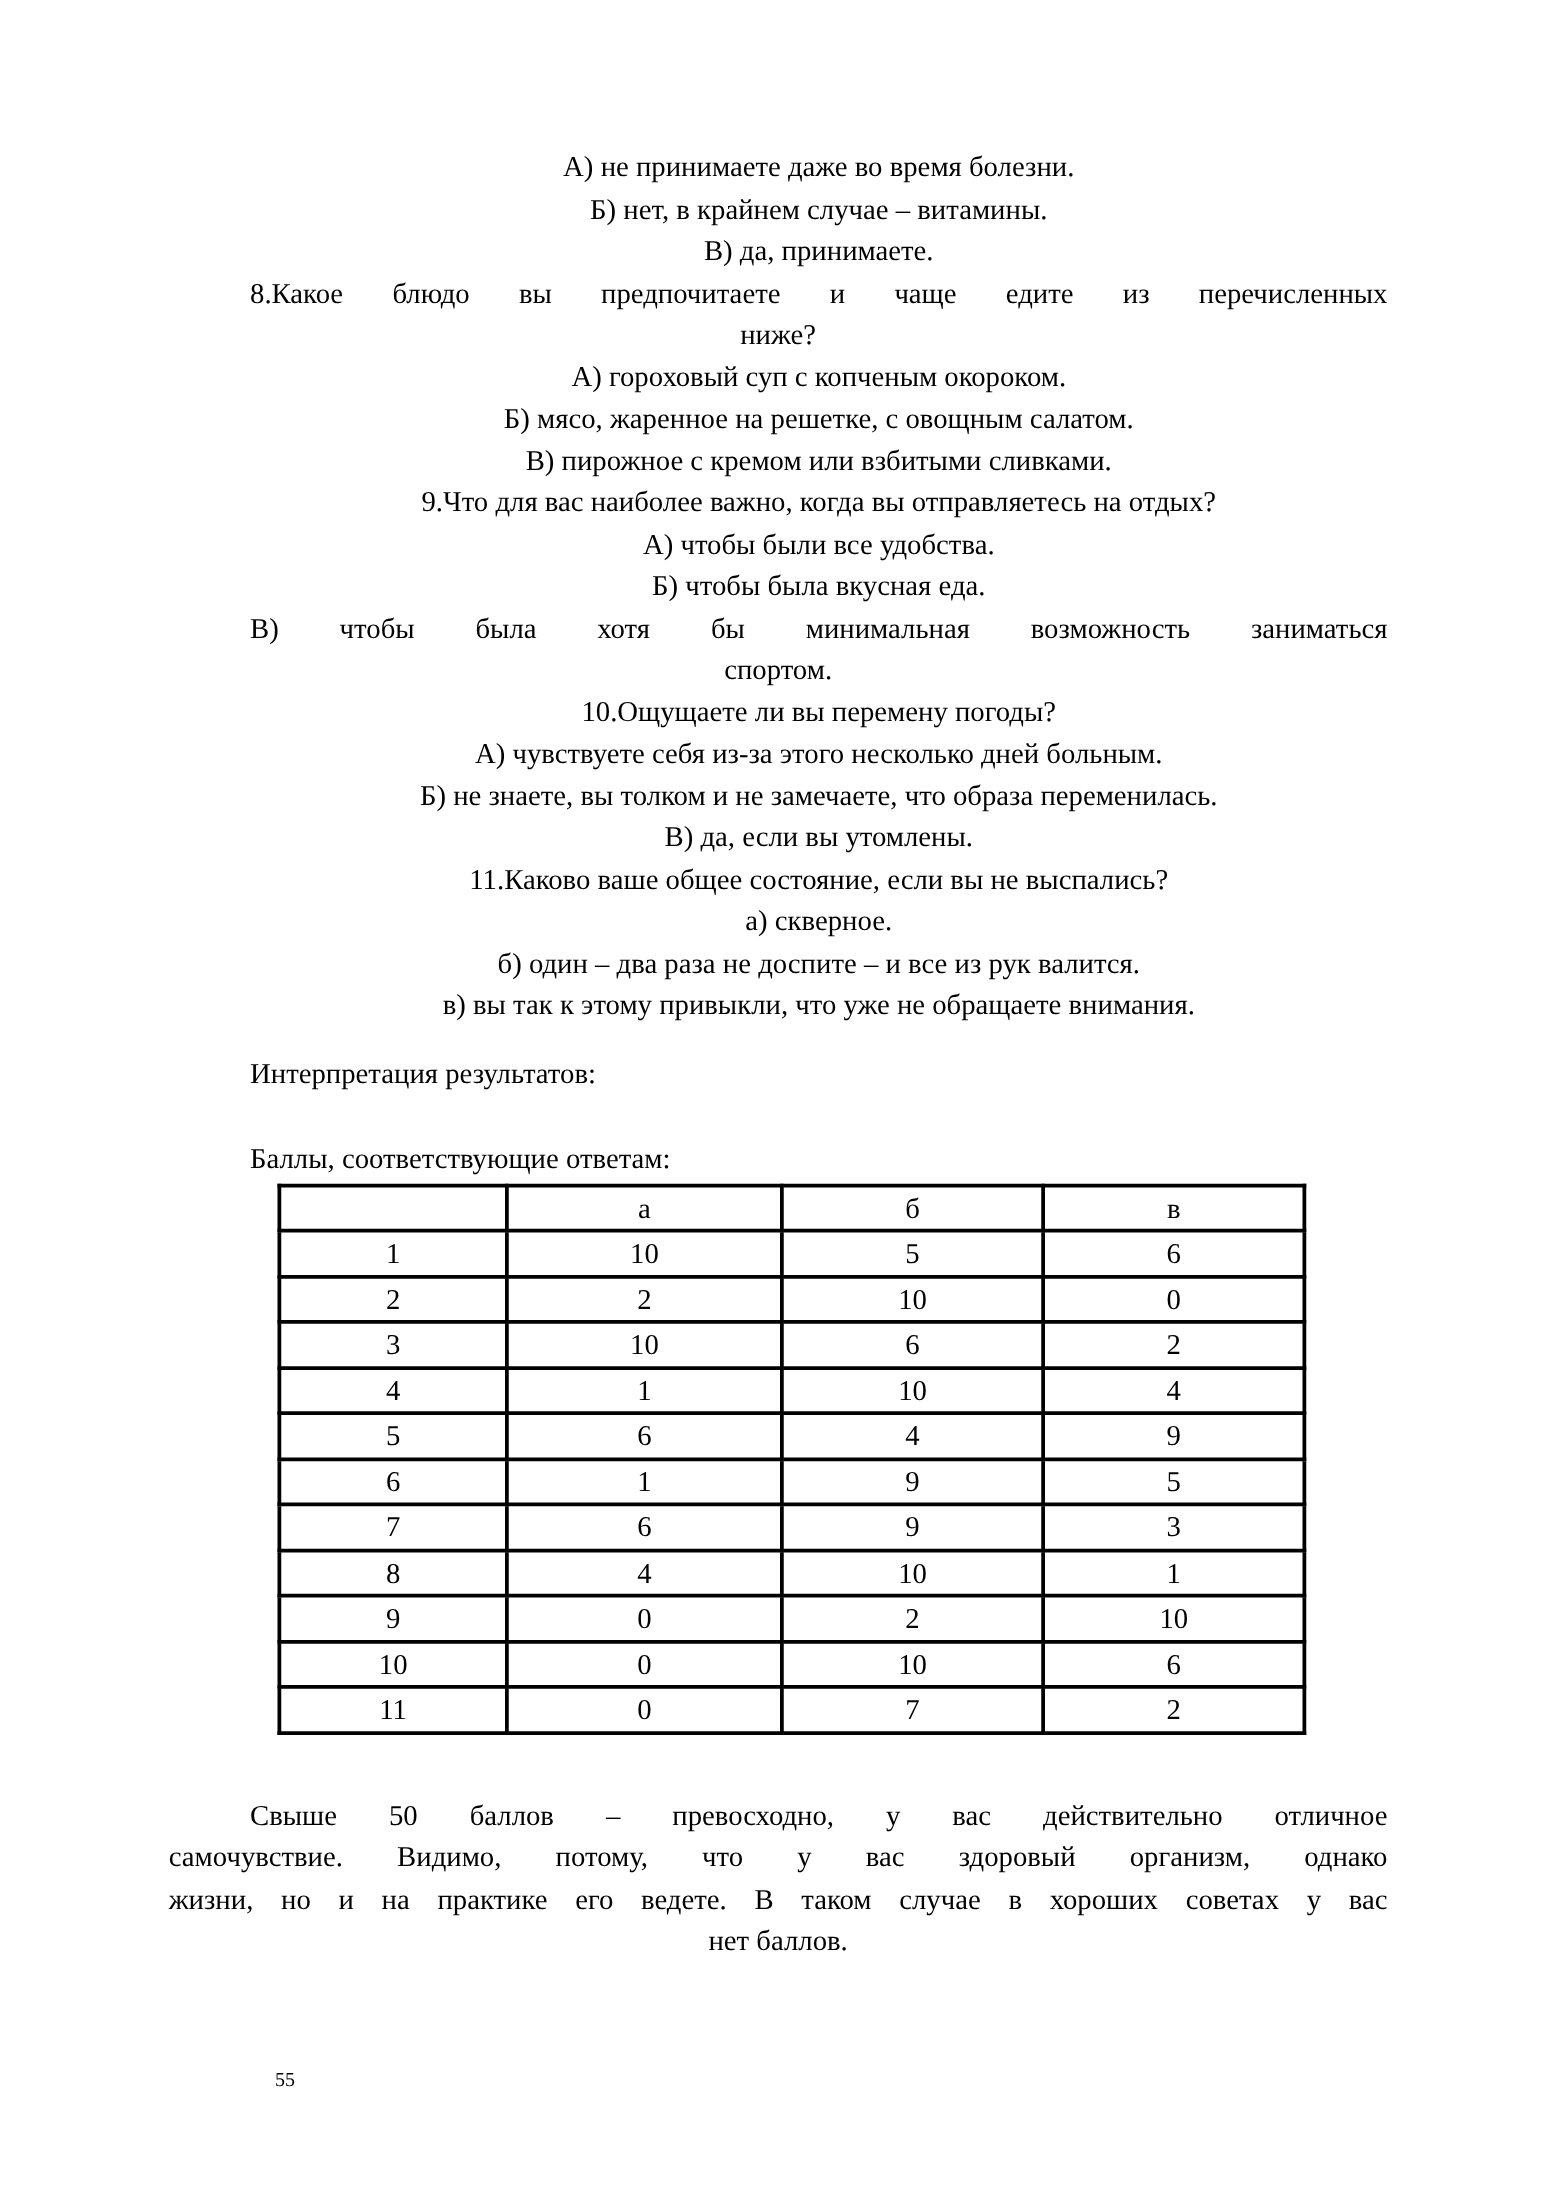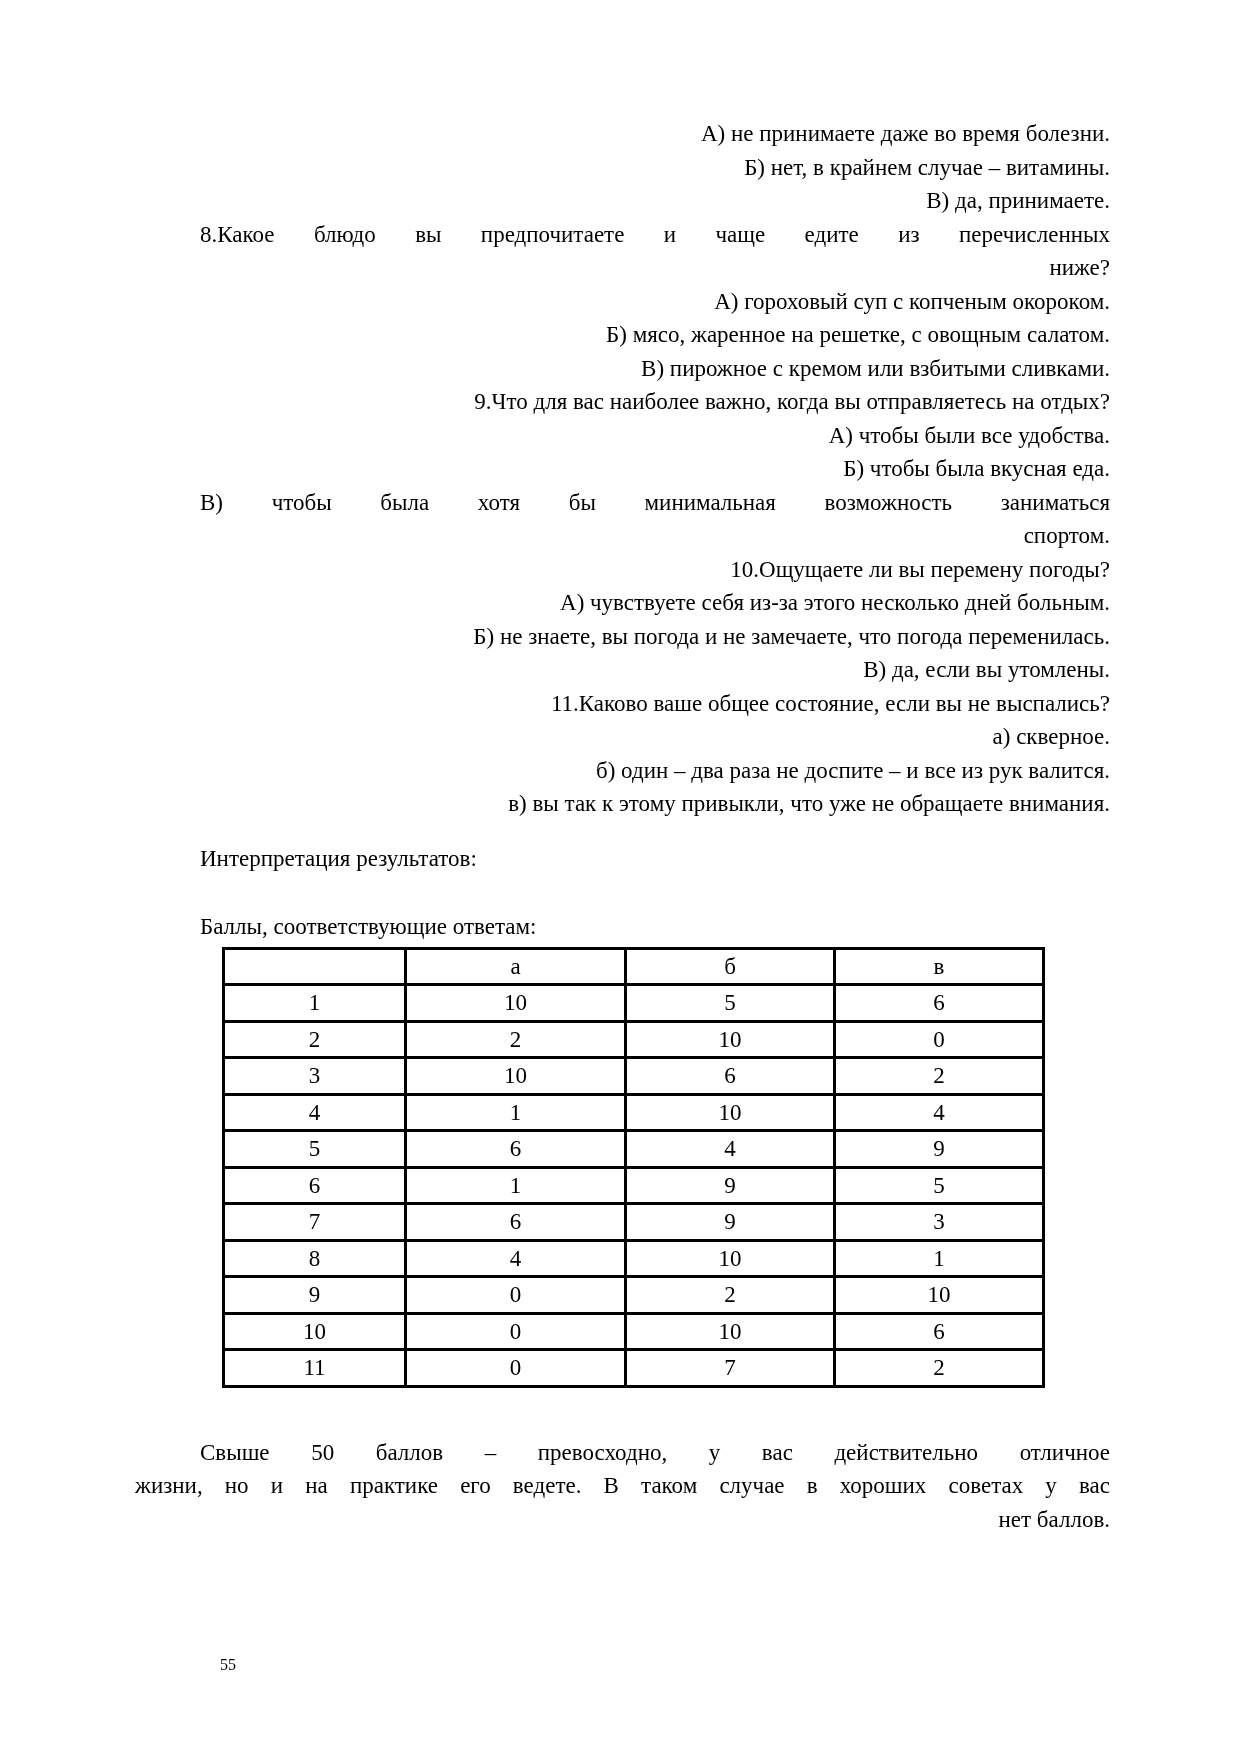--- a/index.html
+++ b/index.html
@@ -9,21 +9,21 @@
     height: 1754px;
     background: #ffffff;
     color: #000000;
     font-family: "Liberation Serif", "DejaVu Serif", serif;
     font-size: 23px;
     line-height: 33.5px;
     box-sizing: border-box;
     padding: 117px 130px 0 135px;
     overflow: hidden;
   }
-  .line { text-align: right; }
+  .line { text-align: center; }
   .line.indent { text-indent: 65px; }
   .line.justify {
     text-align: justify;
     text-align-last: justify;
     -moz-text-align-last: justify;
   }
   .interp-heading { margin-top: 21px; text-indent: 65px; }
   .interp-subheading { text-indent: 65px; margin-top: 35px; }
   table.score-table {
     border-collapse: collapse;
@@ -81,21 +81,21 @@
       <div class="line indent">Б) чтобы была вкусная еда.</div>
 
       <div class="line indent justify">В) чтобы была хотя бы минимальная возможность заниматься</div>
 
       <div class="line">спортом.</div>
 
       <div class="line indent">10.Ощущаете ли вы перемену погоды?</div>
 
       <div class="line indent">А) чувствуете себя из-за этого несколько дней больным.</div>
 
-      <div class="line indent">Б) не знаете, вы погода и не замечаете, что погода переменилась.</div>
+      <div class="line indent">Б) не знаете, вы толком и не замечаете, что образа переменилась.</div>
 
       <div class="line indent">В) да, если вы утомлены.</div>
 
       <div class="line indent">11.Каково ваше общее состояние, если вы не выспались?</div>
 
       <div class="line indent">а) скверное.</div>
 
       <div class="line indent">б) один – два раза не доспите – и все из рук валится.</div>
 
       <div class="line indent">в) вы так к этому привыкли, что уже не обращаете внимания.</div>
@@ -201,20 +201,21 @@
           <td>7</td>
           <td>2</td>
         </tr>
       </tbody>
   </table>
 
   <div class="result-paragraph">
 
       <div class="line indent justify">Свыше 50 баллов – превосходно, у вас действительно отличное</div>
 
+      <div class="line justify">самочувствие. Видимо, потому, что у вас здоровый организм, однако</div>
 
 
       <div class="line justify">жизни, но и на практике его ведете. В таком случае в хороших советах у вас</div>
 
       <div class="line">нет баллов.</div>
     </div>
 
   <div class="page-number">55</div>
 </div>
 

